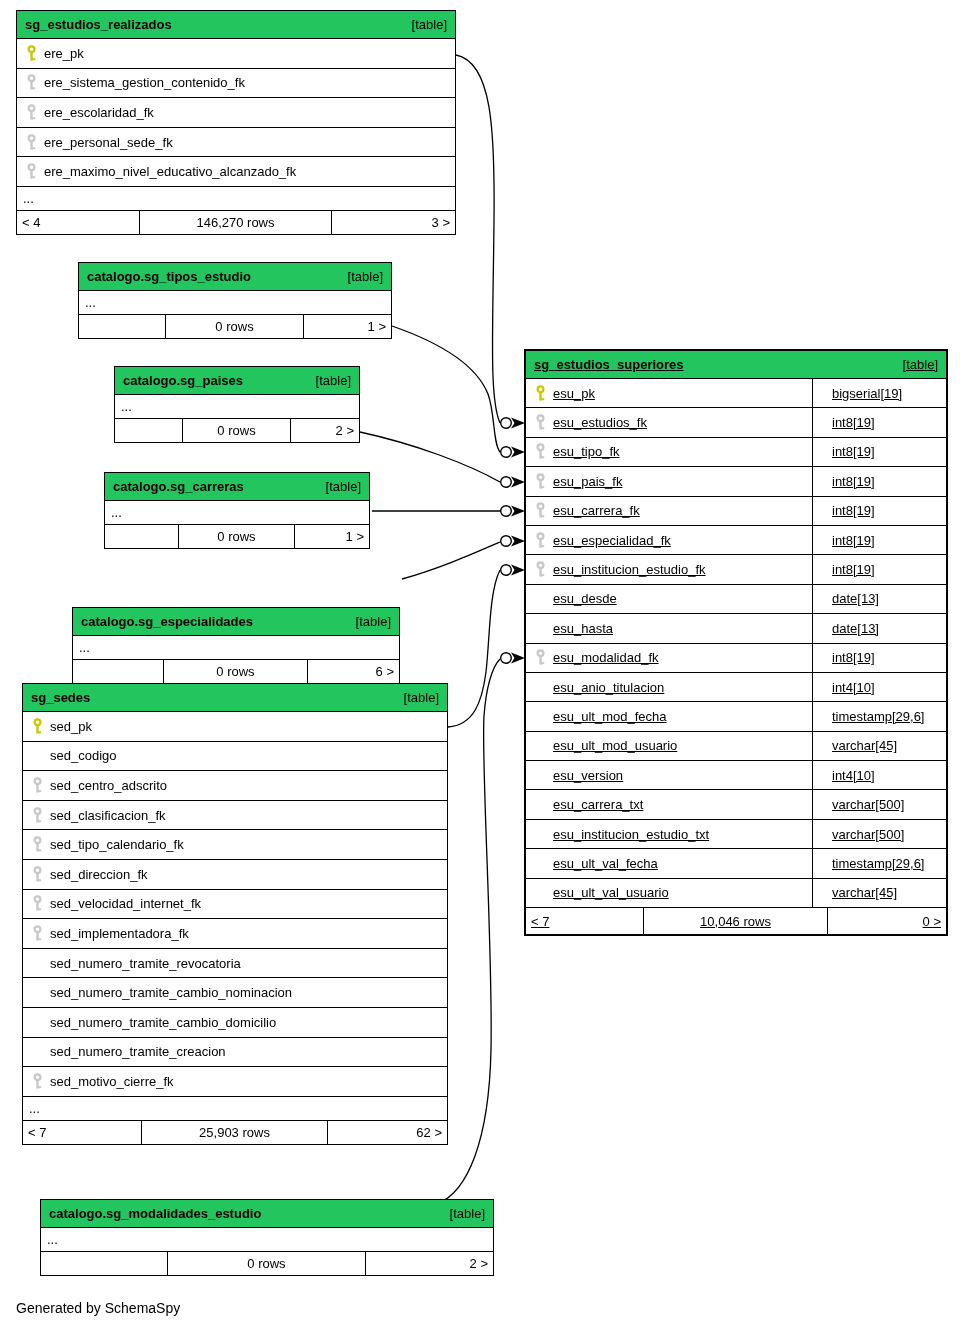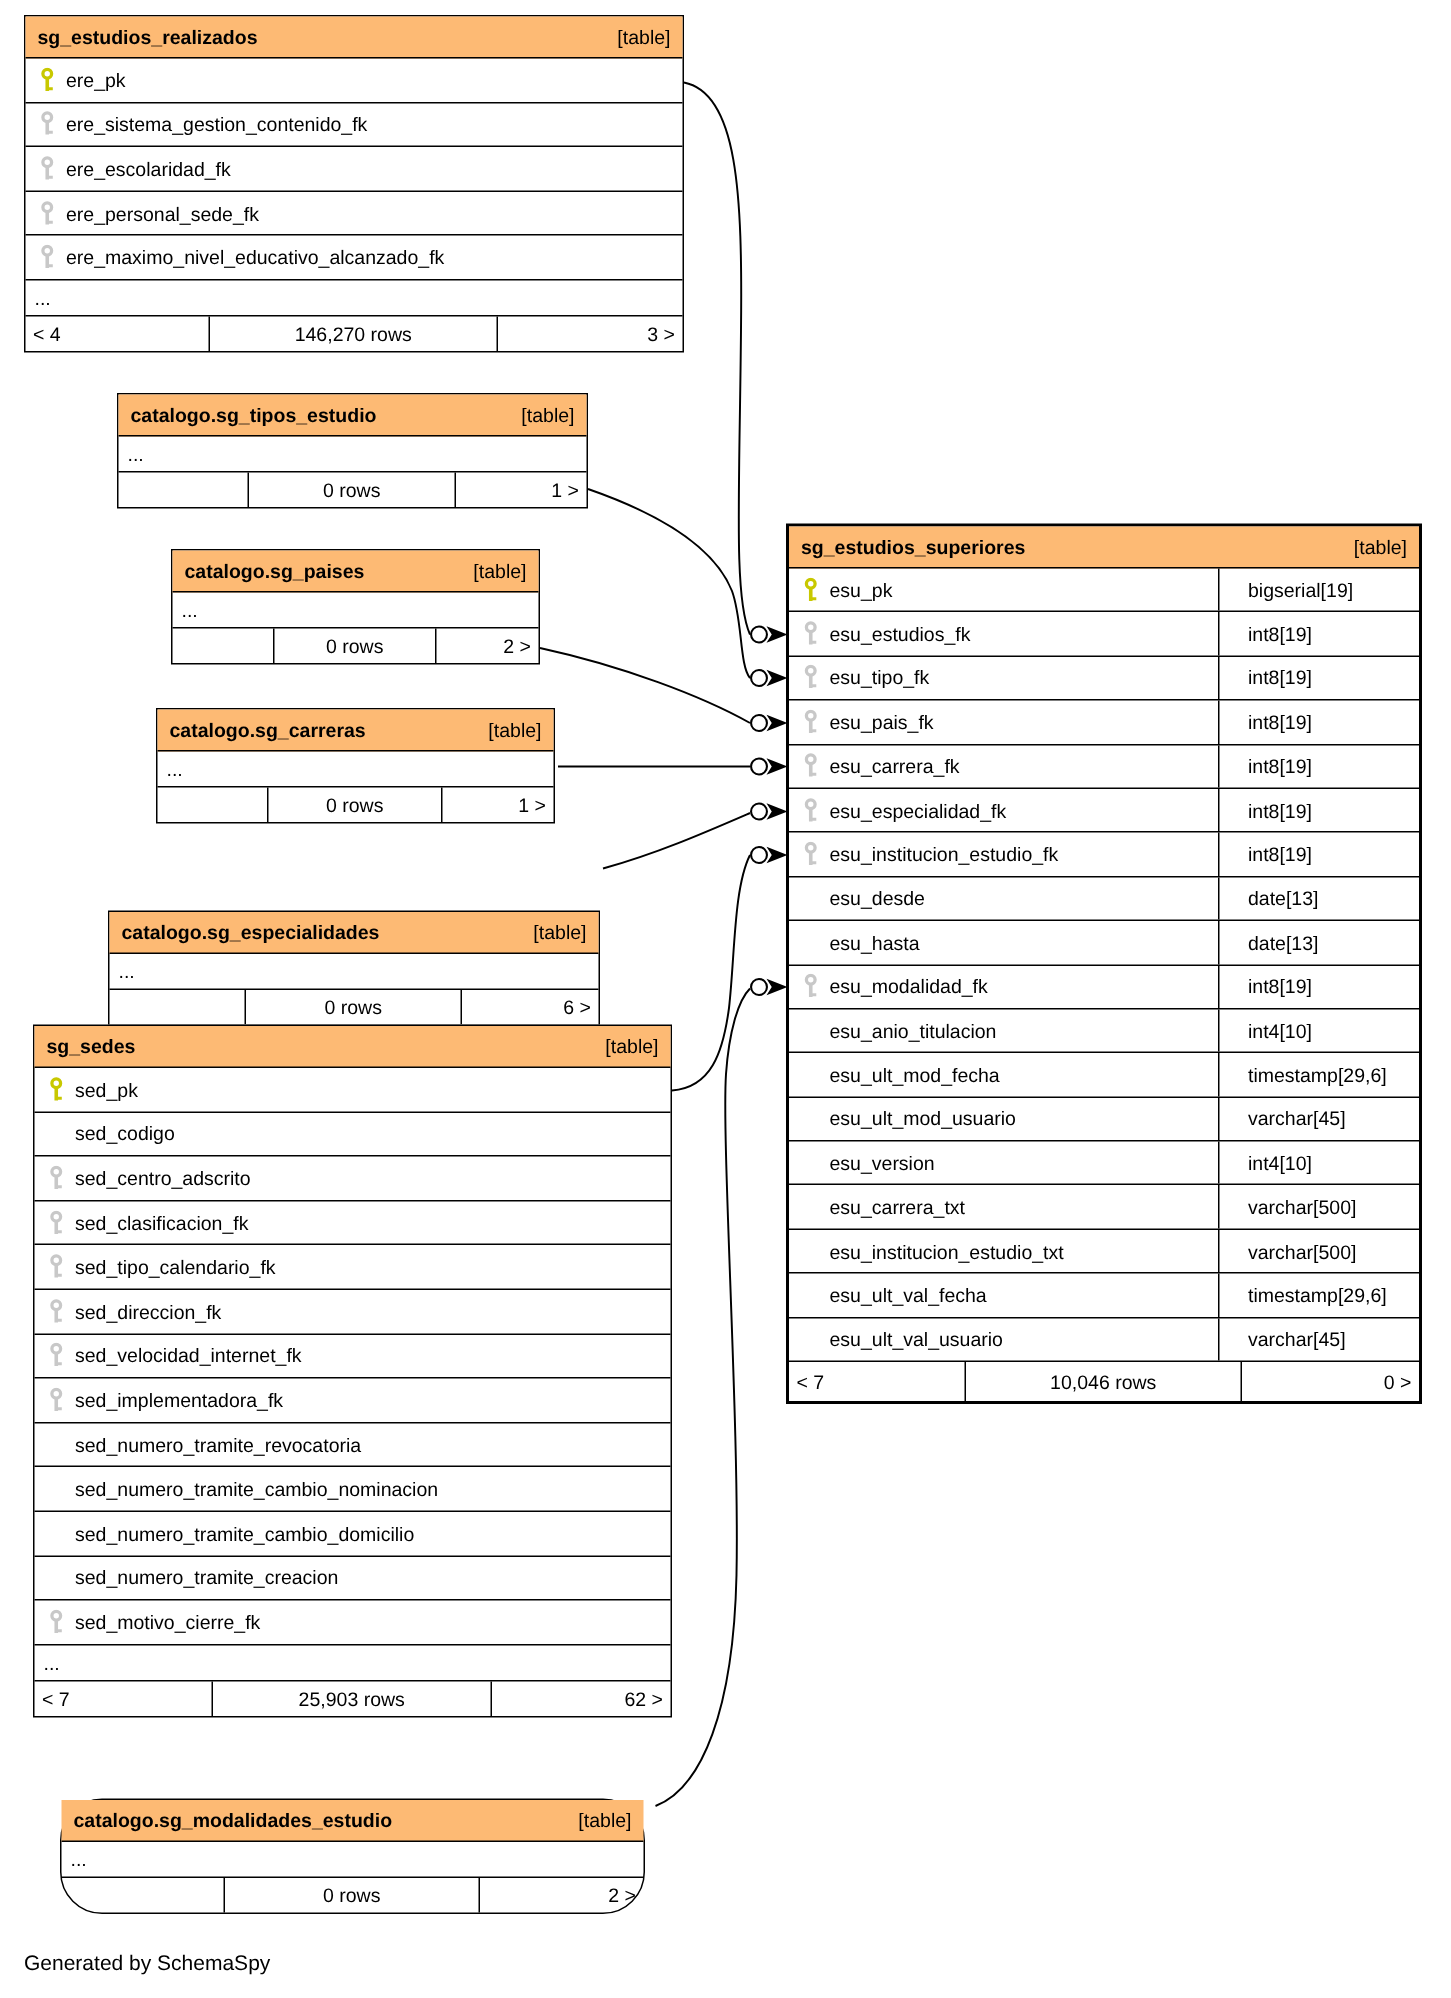--- a/index.html
+++ b/index.html
@@ -2,21 +2,21 @@
 <html><head>
 <meta charset="utf-8">
 <style>
   html,body{margin:0;padding:0;background:#ffffff;}
   #canvas{position:relative;width:967px;height:1332px;background:#ffffff;
           font-family:"Liberation Sans",sans-serif;font-size:13px;color:#000;}
   #links{position:absolute;left:0;top:0;width:967px;height:1332px;pointer-events:none;}
   .tbl{position:absolute;background:#fff;border:1px solid #000;box-sizing:border-box;}
   .tbl.focus{border:2px solid #000;}
   .hdr{display:flex;justify-content:space-between;align-items:center;gap:10px;
-       background:#fdba74;border-bottom:1px solid #000;height:28px;padding:0 8px;box-sizing:border-box;}
+       background:#22c55e;border-bottom:1px solid #000;height:28px;padding:0 8px;box-sizing:border-box;}
   .hdr .nm{font-weight:bold;white-space:nowrap;}
   .hdr .badge{white-space:nowrap;}
   .crow{display:flex;align-items:center;height:29.6px;border-bottom:1px solid #000;
         padding-left:9px;box-sizing:border-box;}
   .focus .crow{height:29.4px;}
   .kwrap{width:11px;height:17px;margin-right:7px;flex:none;}
   .kwrap.empty{visibility:hidden;}
   .crow .nm{white-space:nowrap;}
   .crow .typ{margin-left:auto;border-left:1px solid #000;width:134px;align-self:stretch;
              display:flex;align-items:center;padding-left:19px;box-sizing:border-box;white-space:nowrap;}
@@ -251,21 +251,21 @@
           </svg>
           <span class="nm">sed_motivo_cierre_fk</span>
         </div>
         <div class="ell">...</div>
         <div class="ftr">
           <div class="f-left">&lt; 7</div>
           <div class="f-mid">25,903 rows</div>
           <div class="f-right">62 &gt;</div>
         </div>
       </div>
-      <div class="tbl focus" style="left: 524px; top: 349px; width: 424px;">
+      <div class="tbl focus" style="left: 524px; top: 349px; width: 424px; text-decoration: underline;">
         <div class="hdr">
           <span class="nm">sg_estudios_superiores</span>
           <span class="badge">[table]</span>
         </div>
         <div class="crow">
           <svg class="kwrap" width="11" height="17" viewBox="0 0 11 17">
             <circle cx="5.5" cy="4.2" r="2.9" fill="none" stroke="#c8c800" stroke-width="2.2"></circle>
             <line x1="5.5" y1="7" x2="5.5" y2="15.6" stroke="#c8c800" stroke-width="2.4"></line>
             <line x1="5.5" y1="14.2" x2="9.2" y2="14.2" stroke="#c8c800" stroke-width="2"></line>
           </svg>
@@ -384,21 +384,21 @@
           <span class="kwrap empty"></span>
           <span class="nm">esu_ult_val_usuario</span>
           <span class="typ">varchar[45]</span>
         </div>
         <div class="ftr">
           <div class="f-left">&lt; 7</div>
           <div class="f-mid">10,046 rows</div>
           <div class="f-right">0 &gt;</div>
         </div>
       </div>
-      <div class="tbl" style="left: 40px; top: 1199px; width: 390px; border-radius: 28px;">
+      <div class="tbl" style="left: 40px; top: 1199px; width: 454px;">
         <div class="hdr">
           <span class="nm">catalogo.sg_modalidades_estudio</span>
           <span class="badge">[table]</span>
         </div>
         <div class="ell">...</div>
         <div class="ftr">
           <div class="f-left"></div>
           <div class="f-mid">0 rows</div>
           <div class="f-right">2 &gt;</div>
         </div>

